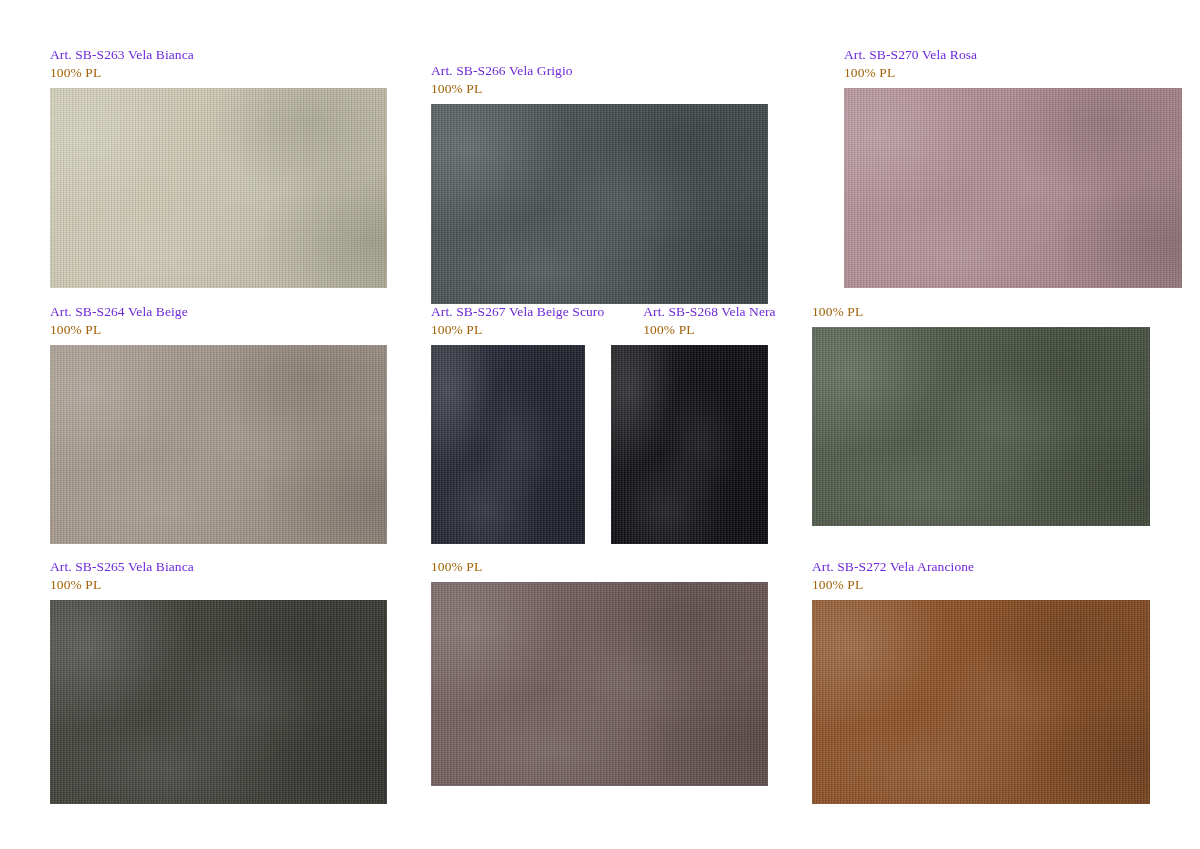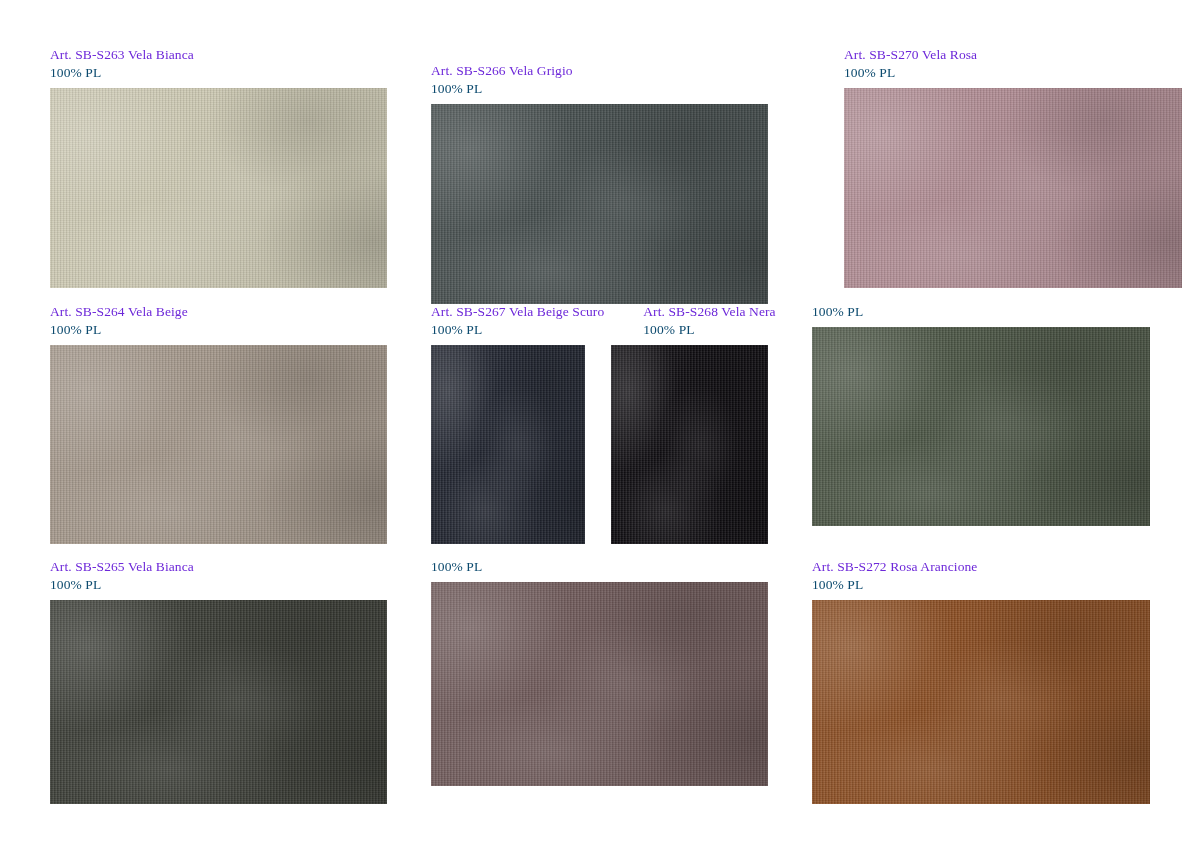--- a/index.html
+++ b/index.html
@@ -37,21 +37,21 @@
     font-size: 13.5px;
     letter-spacing: 0.1px;
     white-space: nowrap;
     color: #6d28d9;
   }
   .caption .comp {
     display: block;
     font-size: 13.5px;
     letter-spacing: 0.1px;
     white-space: nowrap;
-    color: #0c4a6e;
+    color: #a16207;
   }
 
   
   .caption-pair {
     display: flex;
     gap: 39px;
   }
   .caption-pair .caption {
     margin-bottom: 6px;
   }
@@ -211,21 +211,21 @@
     </div>
     <div class="swatch" style="width:337px; height:204px; background-color:#6f5a5a;">
       <div class="weave"></div>
       <div class="mottle"></div>
       <div class="shade"></div>
     </div>
   </div>
 
   <div class="cell" style="left:812px; top:558px; width:338px;">
     <div class="caption">
-      <span class="code">Art. SB-S272 Rosa Arancione</span>
+      <span class="code">Art. SB-S272 Vela Arancione</span>
       <span class="comp">100% PL</span>
     </div>
     <div class="swatch" style="width:338px; height:204px; background-color:#8a4d22;">
       <div class="weave"></div>
       <div class="mottle"></div>
       <div class="shade"></div>
     </div>
   </div>
 
 </div>

